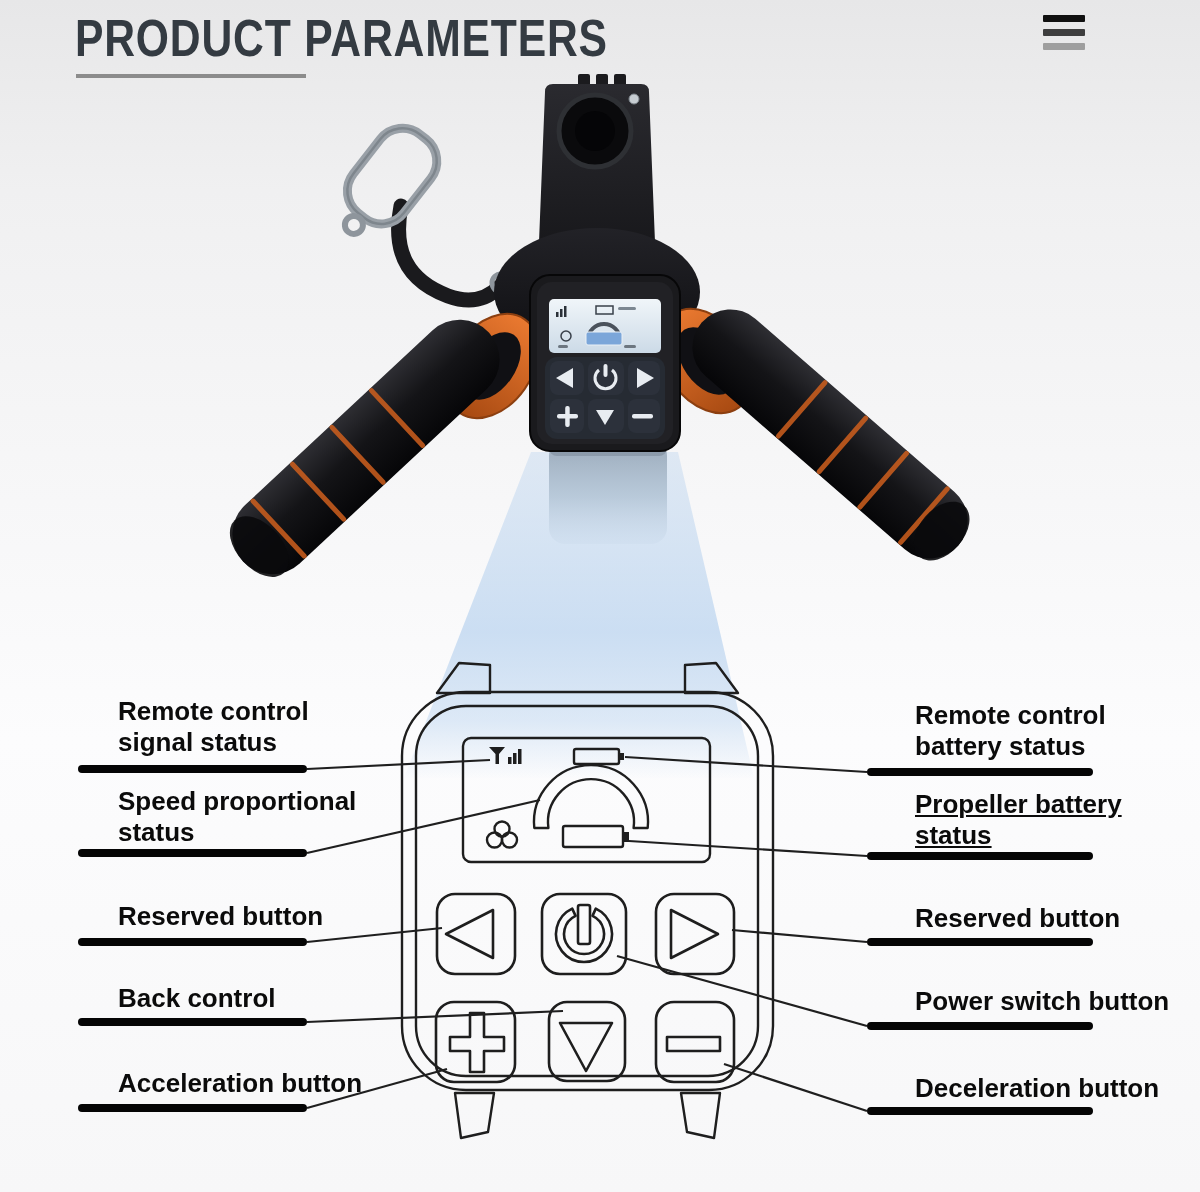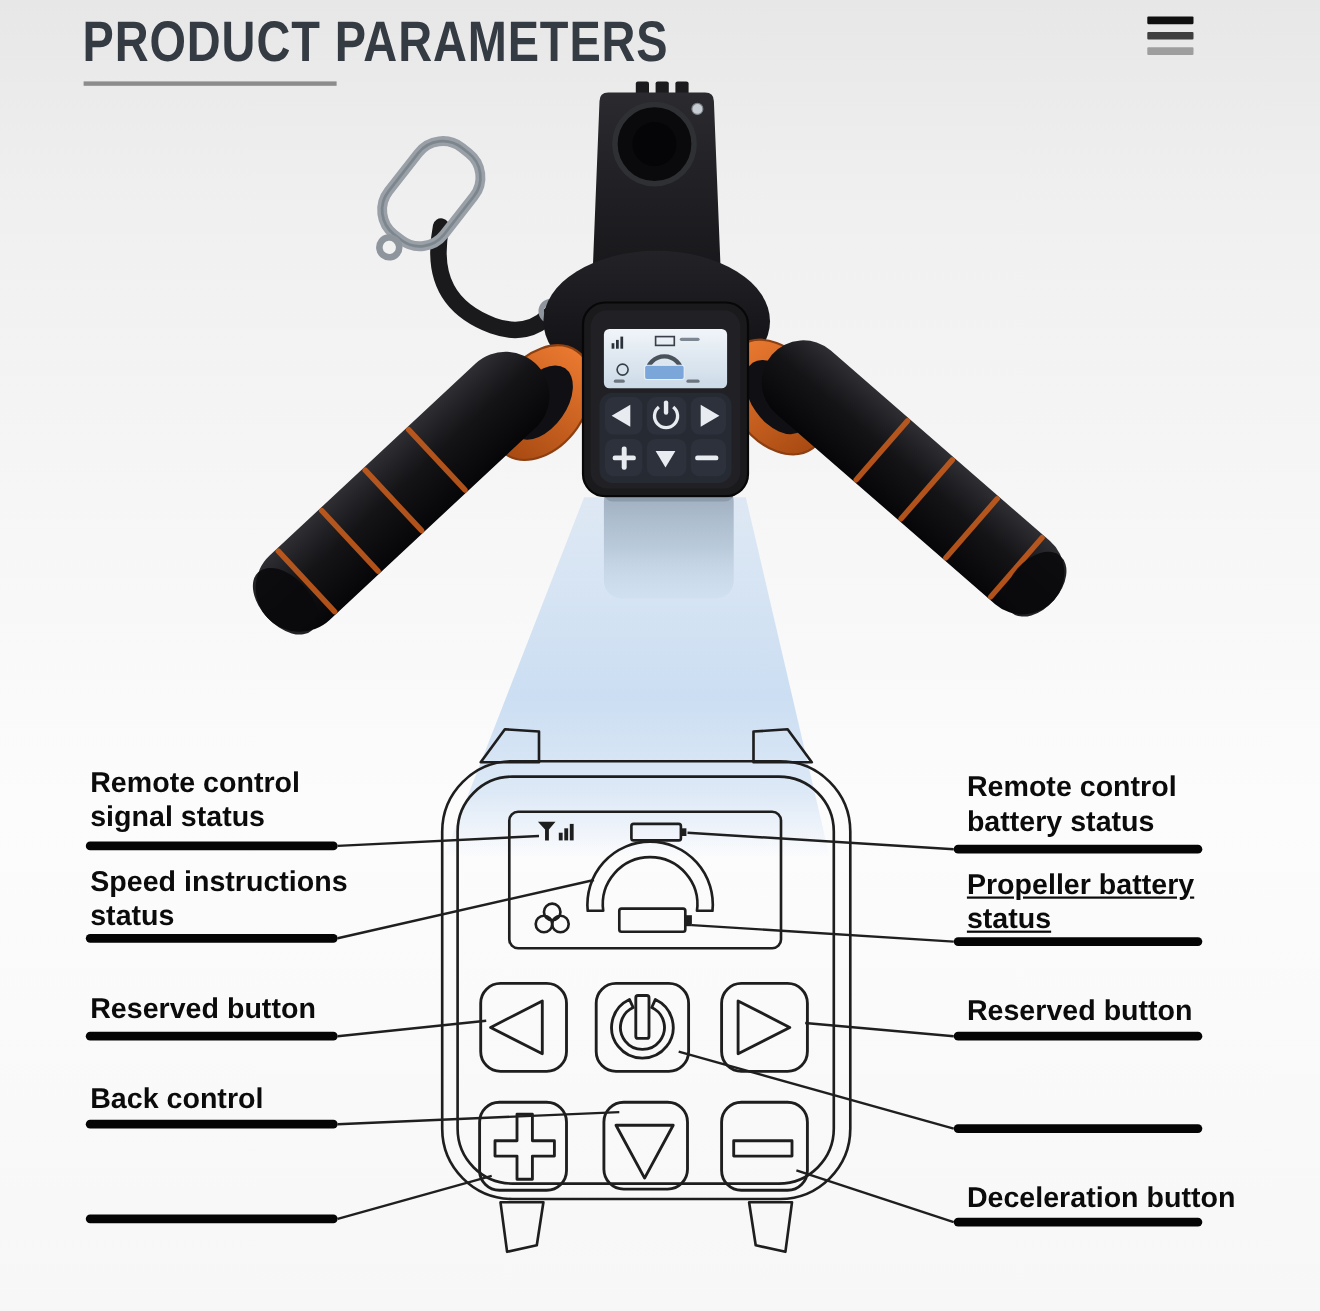--- a/index.html
+++ b/index.html
@@ -23,21 +23,21 @@
   }
   .menu{position:absolute;left:1043px;top:15px;width:42px;}
   .menu .bar{width:42px;height:7px;margin-bottom:7px;border-radius:1px;}
   .menu .b1{background:#101010;}
   .menu .b2{background:#3e3e3e;}
   .menu .b3{background:#9e9e9e;}
   .artwork{position:absolute;left:0;top:0;}
   .lbl{
     position:absolute;
     font-size:26px;font-weight:bold;color:#0b0b0b;
-    line-height:1.18;white-space:pre;
+    line-height:1.18;white-space:pre;margin-left:36px;
   }
   .lbl-bar{
     position:absolute;height:8px;background:#050505;border-radius:4px;
   }
   .caption{
     position:absolute;left:0;top:1146px;width:1200px;
     text-align:center;font-size:30px;font-weight:bold;color:#101010;
   }
 </style>
 </head>
@@ -271,41 +271,43 @@
       <line x1="867" y1="942" x2="732" y2="930"></line>
       <line x1="867" y1="1026" x2="617" y2="956"></line>
       <line x1="867" y1="1111" x2="724" y2="1064"></line>
     </g>
   </svg>
 
   <div class="lbl" style="left:82px;top:696px;">Remote control
 signal status</div>
   <div class="lbl-bar" style="left:78px;top:765px;width:229px;"></div>
 
-  <div class="lbl" style="left:82px;top:786px;">Speed instructions
+  <div class="lbl" style="left:82px;top:786px;">Speed proportional
 status</div>
   <div class="lbl-bar" style="left:78px;top:849px;width:229px;"></div>
 
   <div class="lbl" style="left:82px;top:901px;">Reserved button</div>
   <div class="lbl-bar" style="left:78px;top:938px;width:229px;"></div>
 
   <div class="lbl" style="left:82px;top:983px;">Back control</div>
   <div class="lbl-bar" style="left:78px;top:1018px;width:229px;"></div>
 
+  <div class="lbl" style="left:82px;top:1068px;">Acceleration button</div>
   <div class="lbl-bar" style="left:78px;top:1104px;width:229px;"></div>
 
   <div class="lbl" style="left:879px;top:700px;">Remote control
 battery status</div>
   <div class="lbl-bar" style="left:867px;top:768px;width:226px;"></div>
 
   <div class="lbl" style="left:879px;top:789px;text-decoration:underline;">Propeller battery
 status</div>
   <div class="lbl-bar" style="left:867px;top:852px;width:226px;"></div>
 
   <div class="lbl" style="left:879px;top:903px;">Reserved button</div>
   <div class="lbl-bar" style="left:867px;top:938px;width:226px;"></div>
 
+  <div class="lbl" style="left:879px;top:986px;">Power switch button</div>
   <div class="lbl-bar" style="left:867px;top:1022px;width:226px;"></div>
 
   <div class="lbl" style="left:879px;top:1073px;text-align:right;">Deceleration button</div>
   <div class="lbl-bar" style="left:867px;top:1107px;width:226px;"></div>
 
 </div>
 
 </body></html>

